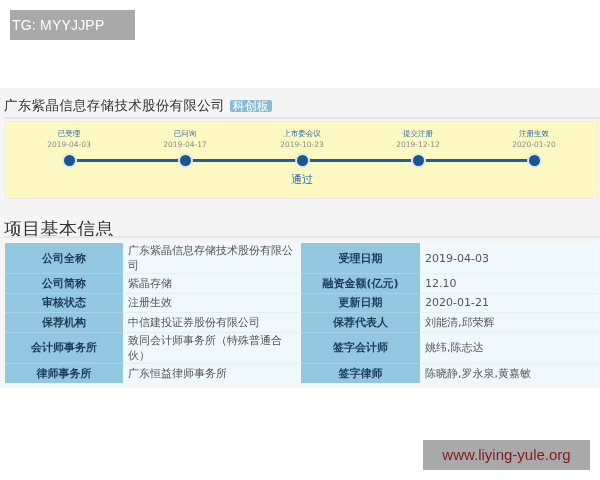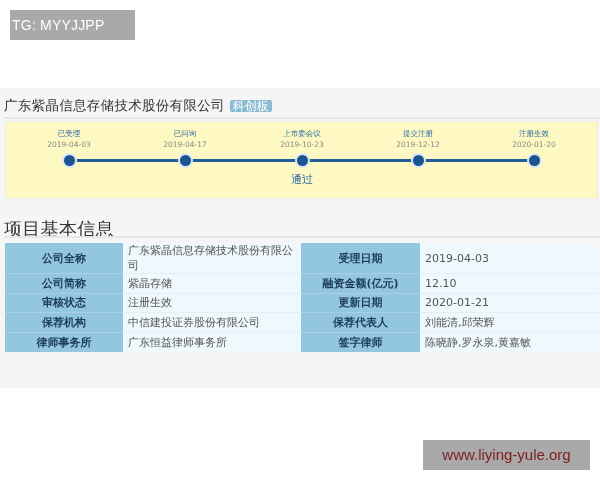--- a/index.html
+++ b/index.html
@@ -143,20 +143,26 @@
       <td class="lbl">更新日期</td>
       <td class="val">2020-01-21</td>
     </tr>
     <tr>
       <td class="lbl">保荐机构</td>
       <td class="val">中信建投证券股份有限公司</td>
       <td class="lbl">保荐代表人</td>
       <td class="val">刘能清,邱荣辉</td>
     </tr>
     <tr>
+      <td class="lbl">会计师事务所</td>
+      <td class="val">致同会计师事务所（特殊普通合伙）</td>
+      <td class="lbl">签字会计师</td>
+      <td class="val">姚纬,陈志达</td>
+    </tr>
+    <tr>
       <td class="lbl">律师事务所</td>
       <td class="val">广东恒益律师事务所</td>
       <td class="lbl">签字律师</td>
       <td class="val">陈晓静,罗永泉,黄嘉敏</td>
     </tr>
   </tbody>
 </table>
 
 <div class="watermark-bottom">www.liying-yule.org</div>
 

